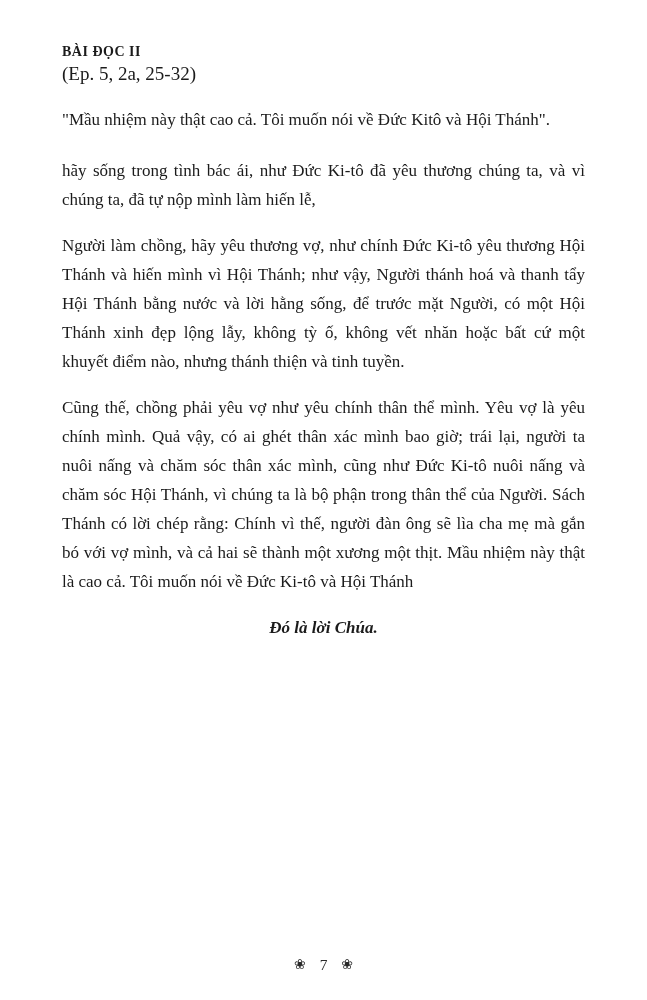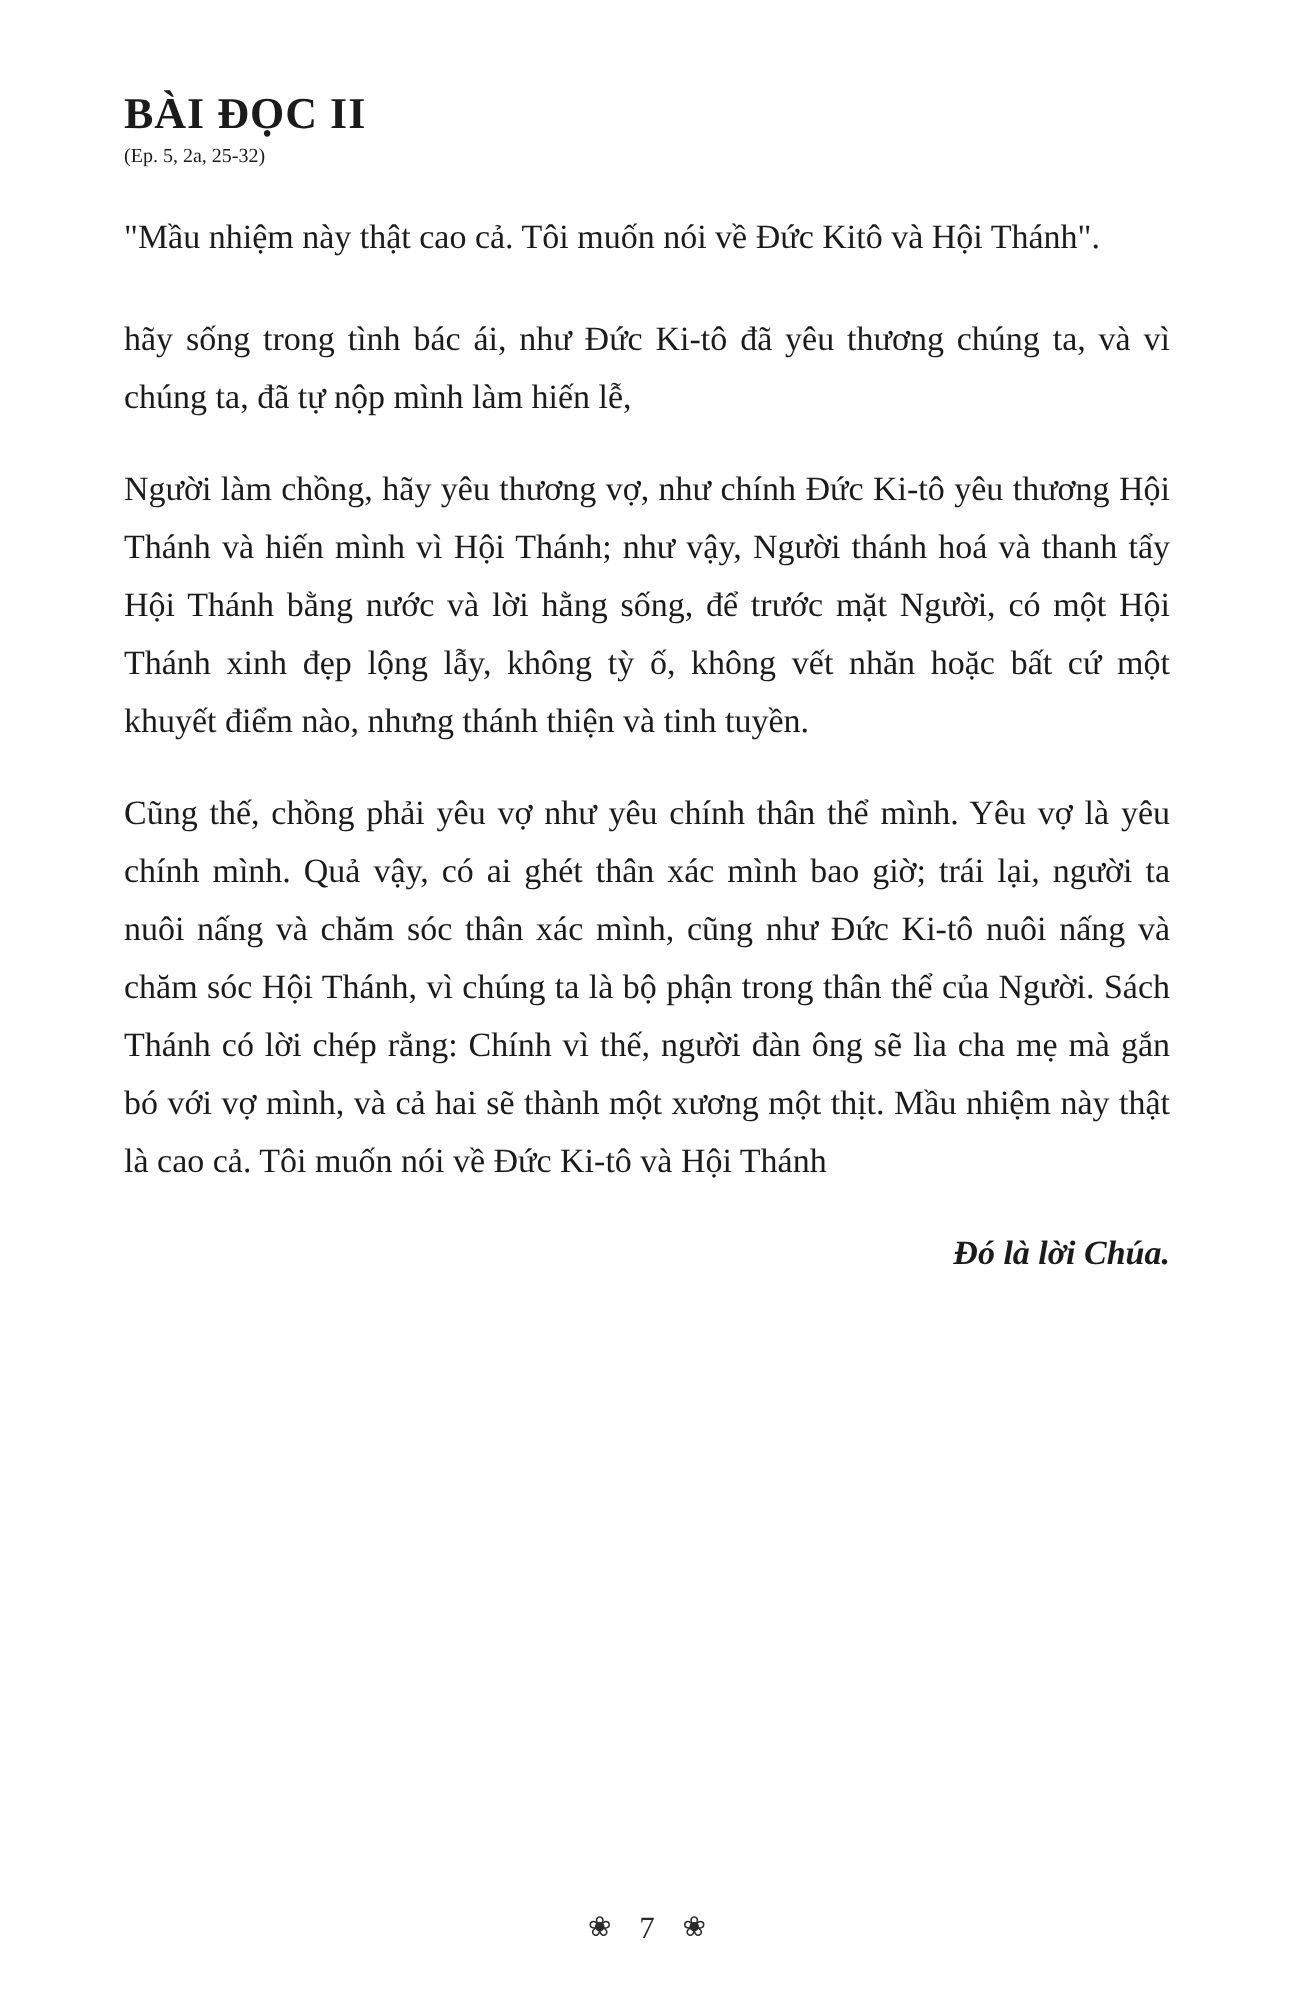--- a/index.html
+++ b/index.html
@@ -13,48 +13,48 @@
     height: 1000px;
     margin: 0 auto;
     background: #ffffff;
     color: #1b1b1b;
     font-family: "Liberation Serif", "DejaVu Serif", serif;
     box-sizing: border-box;
     padding: 44px 62px 0 62px;
     overflow: hidden;
   }
   .title {
-    font-size: 22px;
+    font-size: 14px;
     font-weight: bold;
     letter-spacing: 0.5px;
     margin: 0 0 3px 0;
   }
   .reference {
-    font-size: 10px;
+    font-size: 19px;
     margin: 0 0 20px 0;
   }
   p.block {
     font-size: 17px;
     line-height: 29px;
     text-align: justify;
     margin: 0 0 17px 0;
   }
   p.epigraph {
     margin-bottom: 22px;
   }
   p.intro {
     font-weight: bold;
     font-style: italic;
     word-spacing: 3px;
     margin-bottom: 22px;
   }
   p.closing {
     font-weight: bold;
     font-style: italic;
-    text-align: right;
+    text-align: center;
   }
   .footer {
     position: absolute;
     left: 0;
     bottom: 26px;
     width: 100%;
     text-align: center;
     font-size: 15.5px;
     color: #2a2a2a;
   }

